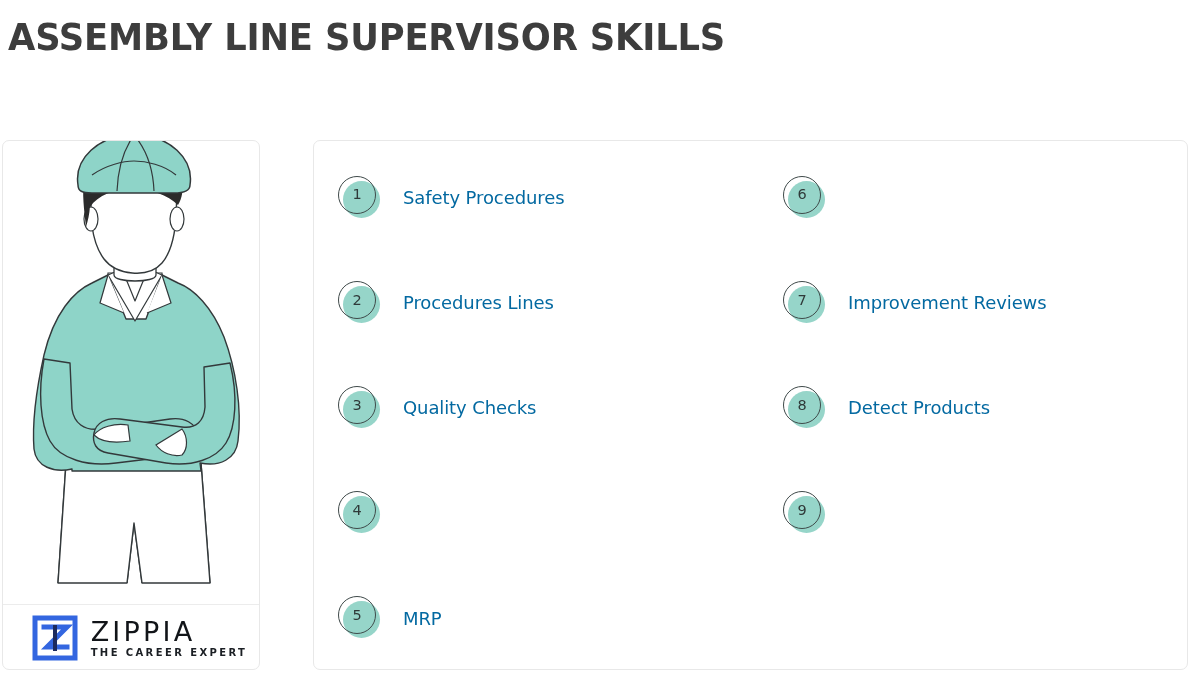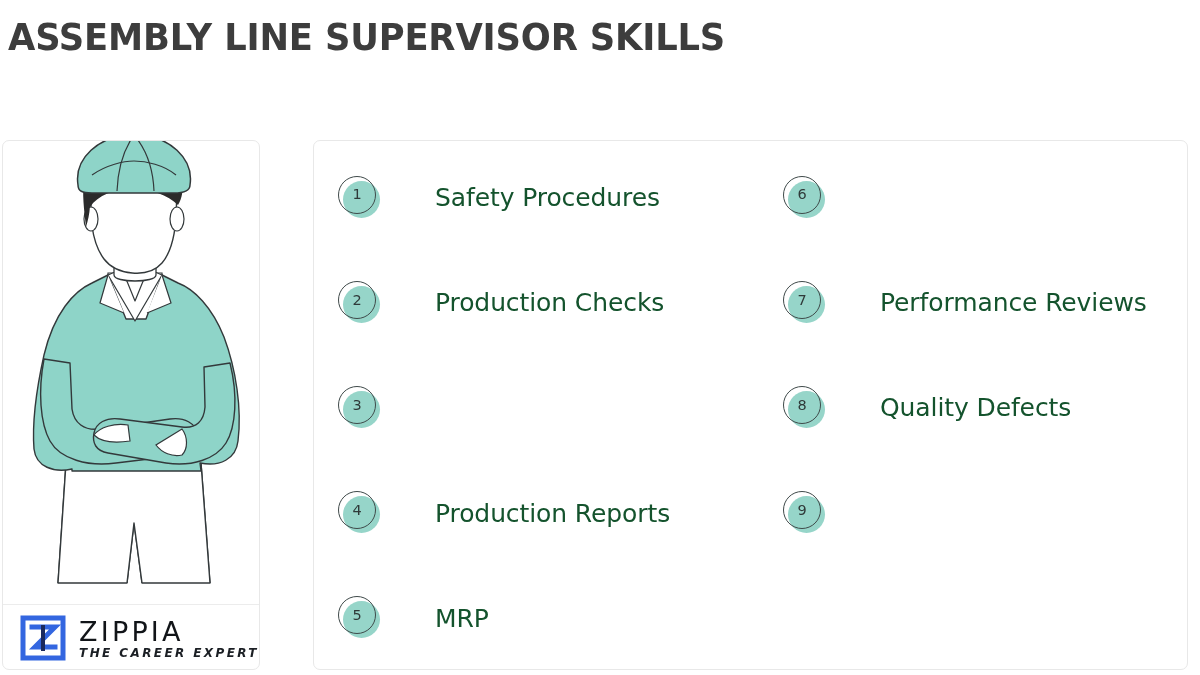--- a/index.html
+++ b/index.html
@@ -92,27 +92,26 @@
   .logo-word {
     font-family: "DejaVu Sans", "Liberation Sans", sans-serif;
     font-size: 27px;
     font-weight: 400;
     letter-spacing: 3.2px;
     color: #111418;
     line-height: 29px;
   }
   .logo-tag {
     font-family: "DejaVu Sans", "Liberation Sans", sans-serif;
-    font-size: 12px;
+    font-size: 10px;
     font-weight: 700;
     letter-spacing: 2.4px;
     color: #1b1f24;
     line-height: 12px;
     margin-top: 1px;
-    font-style: italic;
   }
 
   
   .right-card {
     position: absolute;
     left: 313px;
     top: 140px;
     width: 875px;
     height: 530px;
     border: 1px solid #e8e8e8;
@@ -178,26 +177,25 @@
     align-items: center;
     justify-content: center;
     font-family: "DejaVu Sans", "Liberation Sans", sans-serif;
     font-size: 14.5px;
     font-weight: 400;
     color: #2f3a39;
     line-height: 1;
   }
   .skill-label {
     font-family: "DejaVu Sans", "Liberation Sans", sans-serif;
-    font-size: 25px;
+    font-size: 18px;
     font-weight: 400;
-    color: #14532d;
+    color: #0369a1;
     white-space: nowrap;
     letter-spacing: -0.1px;
-    margin-left: 32px;
   }
 </style>
 </head>
 <body>
 
 <div class="page-title">ASSEMBLY LINE SUPERVISOR SKILLS</div>
 
 <div class="left-card">
 
   <div class="illustration">
@@ -284,56 +282,56 @@
         <span class="badge-num">6</span>
       </span>
     </div>
 
     <div class="skill-item col-left">
       <span class="badge">
         <span class="badge-fill"></span>
         <span class="badge-ring"></span>
         <span class="badge-num">2</span>
       </span>
-      <span class="skill-label">Production Checks</span>
+      <span class="skill-label">Procedures Lines</span>
     </div>
 
     <div class="skill-item col-right">
       <span class="badge">
         <span class="badge-fill"></span>
         <span class="badge-ring"></span>
         <span class="badge-num">7</span>
       </span>
-      <span class="skill-label">Performance Reviews</span>
+      <span class="skill-label">Improvement Reviews</span>
     </div>
 
     <div class="skill-item col-left">
       <span class="badge">
         <span class="badge-fill"></span>
         <span class="badge-ring"></span>
         <span class="badge-num">3</span>
       </span>
+      <span class="skill-label">Quality Checks</span>
     </div>
 
     <div class="skill-item col-right">
       <span class="badge">
         <span class="badge-fill"></span>
         <span class="badge-ring"></span>
         <span class="badge-num">8</span>
       </span>
-      <span class="skill-label">Quality Defects</span>
+      <span class="skill-label">Detect Products</span>
     </div>
 
     <div class="skill-item col-left">
       <span class="badge">
         <span class="badge-fill"></span>
         <span class="badge-ring"></span>
         <span class="badge-num">4</span>
       </span>
-      <span class="skill-label">Production Reports</span>
     </div>
 
     <div class="skill-item col-right">
       <span class="badge">
         <span class="badge-fill"></span>
         <span class="badge-ring"></span>
         <span class="badge-num">9</span>
       </span>
     </div>
 

